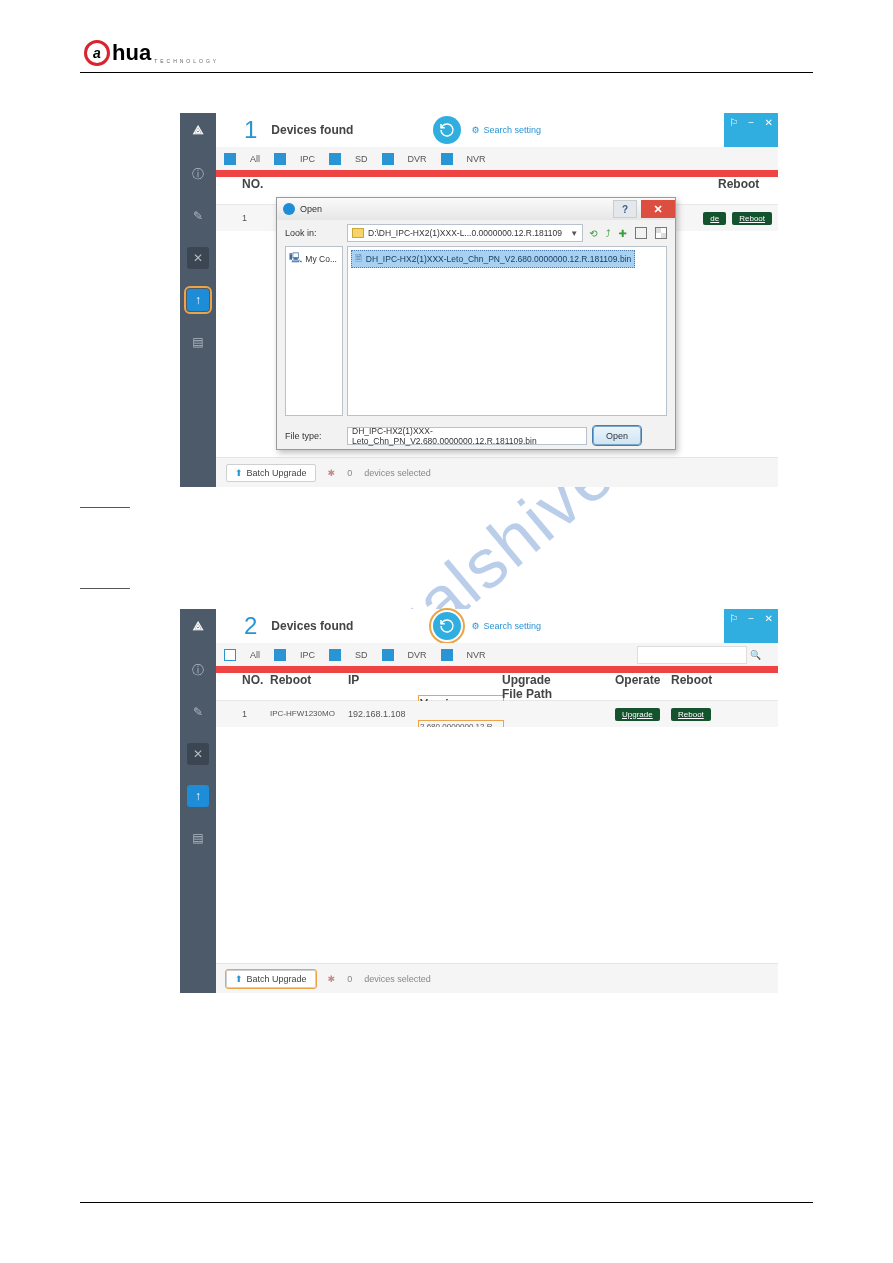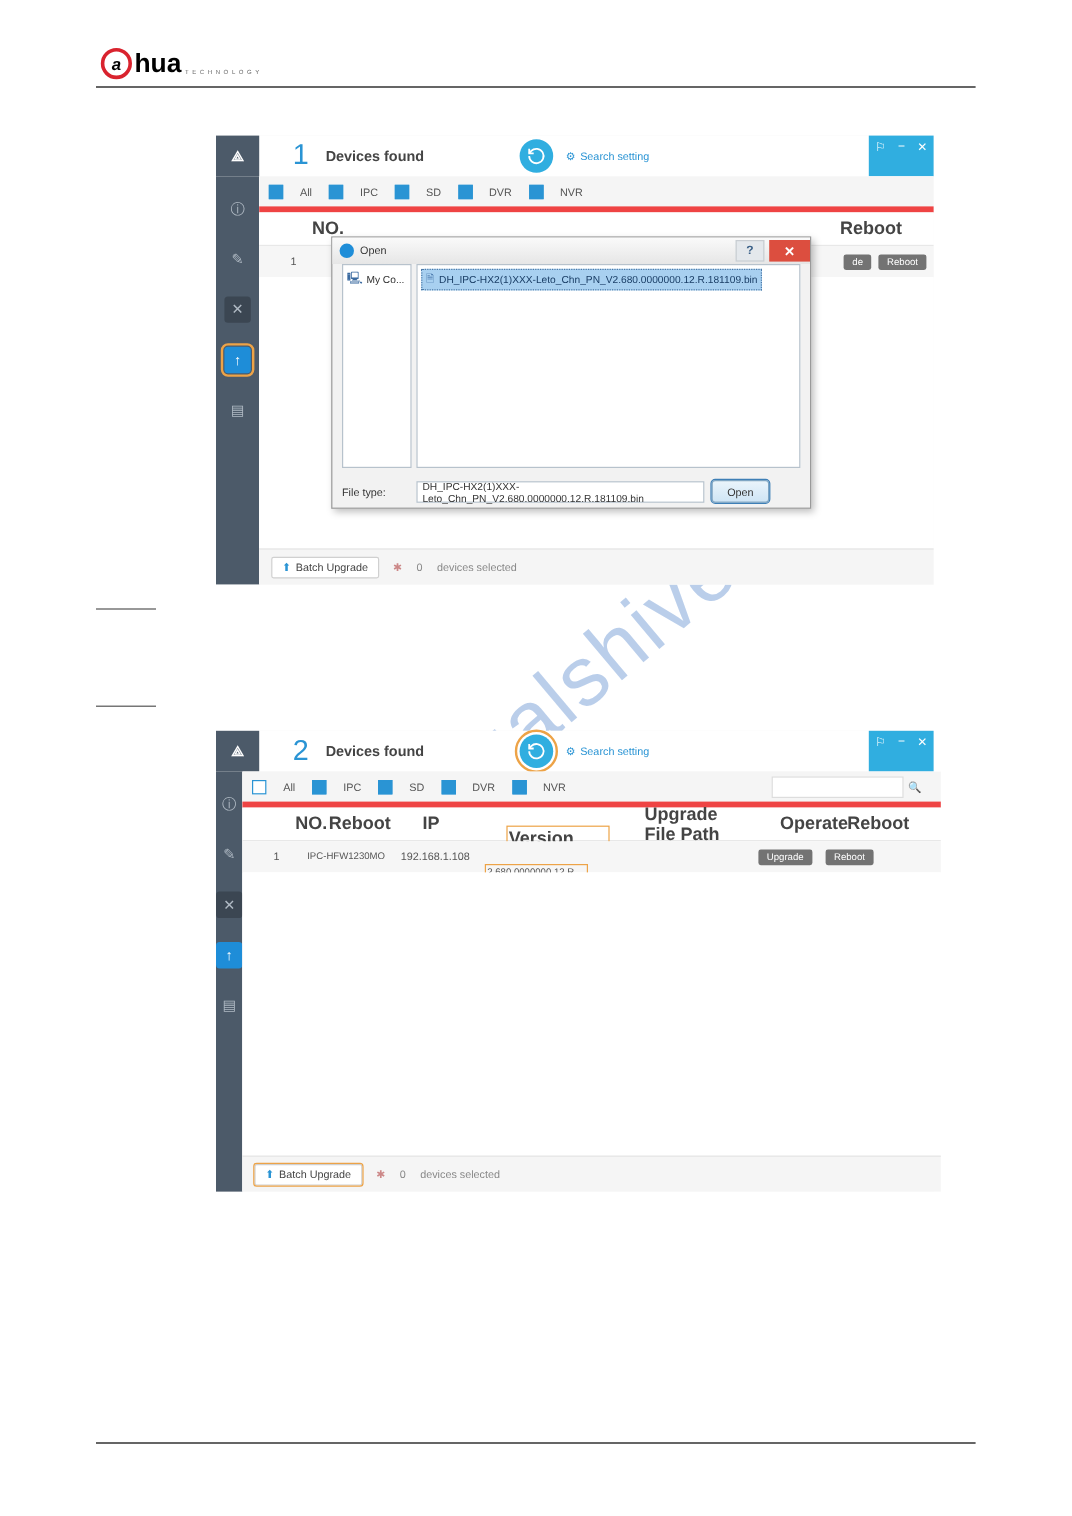--- a/index.html
+++ b/index.html
@@ -25,32 +25,32 @@
   .app .refresh-hl { outline: 2px solid #eda347; outline-offset: 2px; }
   .app .settings { display:flex; align-items:center; color:#2a94d4; font-size:9px; margin-left:10px; gap:4px; }
   .app .winbtns { width: 54px; background:#30aee0; display:flex; align-items:flex-start; justify-content:space-around; color:#fff; padding-top:4px; font-size:10px; }
   .app .winbtns span { cursor:default; }
   .app .body { display:flex; min-height: 340px; background:#f5f5f5; }
   .app .sidenav { width: 36px; background:#4c5a69; display:flex; flex-direction:column; align-items:center; padding-top: 16px; gap: 20px; }
   .side-ico { width:22px; height:22px; border-radius:3px; display:flex; align-items:center; justify-content:center; color:#b0bac4; font-size:12px; }
   .side-ico.active { background:#1e8dd8; color:#fff; outline:2px solid #eda347; outline-offset:1px; }
   .side-ico.dark { background:#3b4652; color:#b0bac4; }
   .app .main { flex:1; background:#fff; display:flex; flex-direction:column; position:relative; }
-  .filterbar { height:30px; background:#f5f5f5; display:flex; align-items:center; padding:0 8px; gap:14px; border-bottom:5px solid #ef4444; }
+  .filterbar { height:30px; background:#f5f5f5; display:flex; align-items:center; padding:0 8px; gap:14px; border-bottom:7px solid #ef4444; }
   .filterbar .chk { width:12px; height:12px; border:1px solid #2a94d4; background:#fff; display:inline-block; }
   .filterbar .chk.blue { background:#2a94d4; }
   .filterbar label { font-size:9px; color:#555; }
   .filterrow2 { height:22px; background:#f5f5f5; display:flex; align-items:center; padding-left:60px; gap:6px; border-bottom:1px solid #e8e8e8; }
   .searchcell { margin-left:auto; display:flex; align-items:center; gap:4px; margin-right:8px;}
   .searchcell input { width:110px; height:18px; border:1px solid #ddd; padding:0 4px; font-size:9px; }
-  .tblhead { display:flex; align-items:center; height:28px; background:#fff; border-bottom:1px solid #e8e8e8; padding:0 24px; font-size:15px; font-weight:700; color:#444; }
+  .tblhead { display:flex; height:28px; background:#fff; border-bottom:1px solid #e8e8e8; padding:0 6px; font-size:12px; font-weight:700; color:#444; }
   .tblrow { display:flex; align-items:center; height:26px; background:#f6f6f6; padding:0 6px; font-size:9px; color:#555; }
-  .c-chk{width:20px;} .c-no{width:28px;} .c-model{width:78px;} .c-ip{width:72px;} .c-ver{width:82px;margin-top:24px;} .c-path{width:69px;margin-left:31px;} .c-browse{width:44px;margin-top:48px;} .c-op{width:56px;} .c-rb{width:54px;}
+  .c-chk{width:20px;} .c-no{width:28px;} .c-model{width:78px;} .c-ip{width:72px;} .c-ver{width:82px;margin-top:24px;} .c-path{width:69px;} .c-browse{width:44px;margin-top:48px;} .c-op{width:56px;} .c-rb{width:54px;}
   .ver-hl { outline:1.5px solid #eda347; outline-offset:1px;}
-  .gbtn { background:#737373; color:#fff; padding:2px 7px; border-radius:2px; font-size:8px; display:inline-block; }
+  .gbtn { background:#14532d; color:#fff; padding:2px 7px; border-radius:2px; font-size:8px; display:inline-block;text-decoration:underline; }
   .grow { flex:1; background:#fff; }
   .footer { height:30px; background:#f5f5f5; display:flex; align-items:center; padding:0 10px; gap:12px; font-size:9px; color:#888; border-top:1px solid #e5e5e5;}
   .footer .batch { background:#fff; border:1px solid #d0d0d0; padding:3px 8px; border-radius:2px; color:#444; display:flex; align-items:center; gap:4px;}
   .footer .batch.hl { outline:1.5px solid #eda347; }
   .footer .star { color:#c88; }
 
   
   .opendlg { position:absolute; left:60px; top:50px; width:400px; background:#f2f2f2; border:1px solid #9a9a9a; box-shadow:2px 3px 6px rgba(0,0,0,0.25); font-size:9px; }
   .opendlg .dlgtitle { height:22px; display:flex; align-items:center; padding:0 0 0 6px; background:linear-gradient(#fafafa,#e6e6e6); }
   .opendlg .dlgtitle .ico { width:12px; height:12px; border-radius:50%; background:#1e8dd8; margin-right:5px; display:inline-block; }
@@ -172,20 +172,35 @@
 
         <div class="opendlg">
           <div class="dlgtitle">
             <span class="ico"></span>
             <span>Open</span>
             <span class="tools">
               <span class="help">?</span>
               <span class="close">✕</span>
             </span>
           </div>
+          <div class="row">
+            <span class="lbl">Look in:</span>
+            <span class="combo">
+              <span class="folder"></span>
+              <span>D:\DH_IPC-HX2(1)XXX-L...0.0000000.12.R.181109</span>
+              <span class="dd">▼</span>
+            </span>
+            <span class="navicons">
+              <span class="back">⟲</span>
+              <span class="up">⤴</span>
+              <span class="new">✚</span>
+              <span class="view1"></span>
+              <span class="view2"></span>
+            </span>
+          </div>
           <div class="split">
             <div class="treepane">
               <div class="treeitem">
                 <span style="font-size:10px;color:#3a6aa0">🖳</span>
                 <span>My Co...</span>
               </div>
             </div>
             <div class="filepane">
               <div class="fileitem">
                 <span style="color:#3a6aa0">🗎</span>

